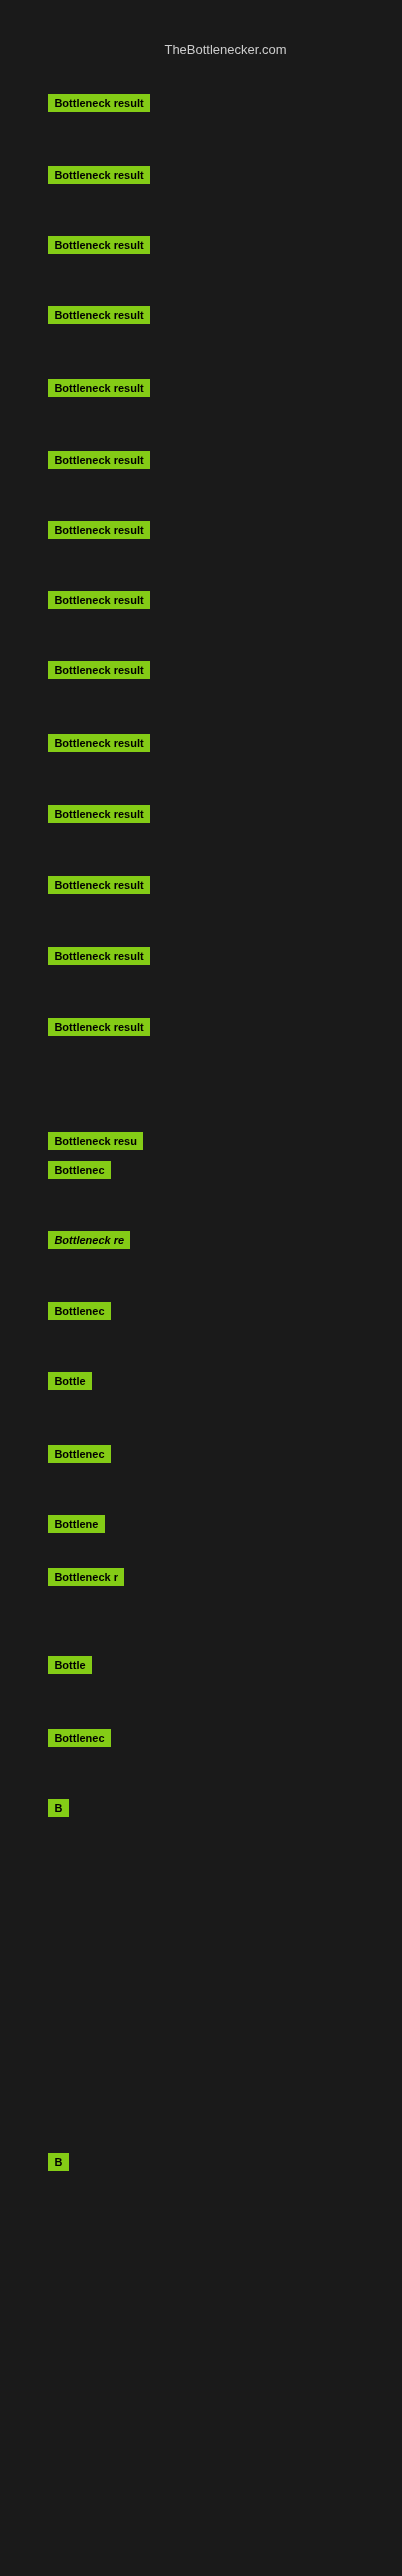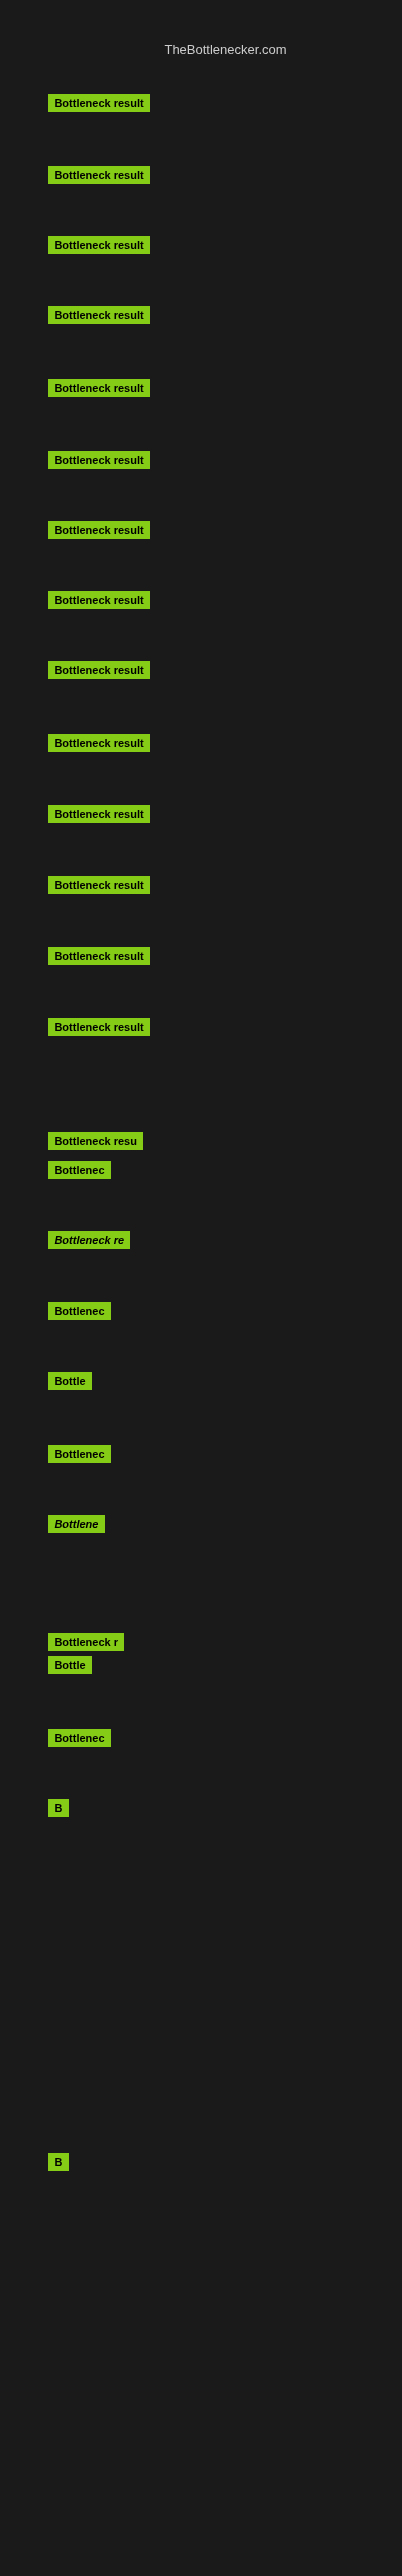--- a/index.html
+++ b/index.html
@@ -59,20 +59,20 @@
     <div class="bottleneck-item" style="top: 757px;"><span class="bottleneck-badge" style="max-width: 113px;">Bottleneck result</span></div>
     <div class="bottleneck-item" style="top: 828px;"><span class="bottleneck-badge" style="max-width: 109px;">Bottleneck result</span></div>
     <div class="bottleneck-item" style="top: 899px;"><span class="bottleneck-badge" style="max-width: 106px;">Bottleneck result</span></div>
     <div class="bottleneck-item" style="top: 970px;"><span class="bottleneck-badge" style="max-width: 104px;">Bottleneck result</span></div>
     <div class="bottleneck-item" style="top: 1084px;"><span class="bottleneck-badge" style="max-width: 97px;">Bottleneck resu</span></div>
     <div class="bottleneck-item" style="top: 1113px;"><span class="bottleneck-badge" style="max-width: 79px;">Bottlenec</span></div>
     <div class="bottleneck-item" style="top: 1183px; font-style: italic;"><span class="bottleneck-badge" style="max-width: 87px;">Bottleneck re</span></div>
     <div class="bottleneck-item" style="top: 1254px;"><span class="bottleneck-badge" style="max-width: 74px;">Bottlenec</span></div>
     <div class="bottleneck-item" style="top: 1324px;"><span class="bottleneck-badge" style="max-width: 55px;">Bottle</span></div>
     <div class="bottleneck-item" style="top: 1397px;"><span class="bottleneck-badge" style="max-width: 74px;">Bottlenec</span></div>
-    <div class="bottleneck-item" style="top: 1467px;"><span class="bottleneck-badge" style="max-width: 68px; font-style: italic;">Bottlene</span></div>
-    <div class="bottleneck-item" style="top: 1585px;"><span class="bottleneck-badge" style="max-width: 83px;">Bottleneck r</span></div>
+    <div class="bottleneck-item" style="top: 1467px;"><span class="bottleneck-badge" style="max-width: 68px;">Bottlene</span></div>
+    <div class="bottleneck-item" style="top: 1520px;"><span class="bottleneck-badge" style="max-width: 83px;">Bottleneck r</span></div>
     <div class="bottleneck-item" style="top: 1608px;"><span class="bottleneck-badge" style="max-width: 55px;">Bottle</span></div>
     <div class="bottleneck-item" style="top: 1681px;"><span class="bottleneck-badge" style="max-width: 74px;">Bottlenec</span></div>
     <div class="bottleneck-item" style="top: 1751px;"><span class="bottleneck-badge" style="max-width: 29px;">B</span></div>
     <div class="bottleneck-item" style="top: 2105px;"><span class="bottleneck-badge" style="max-width: 29px;">B</span></div>
   </div>
 
 
 </body></html>

